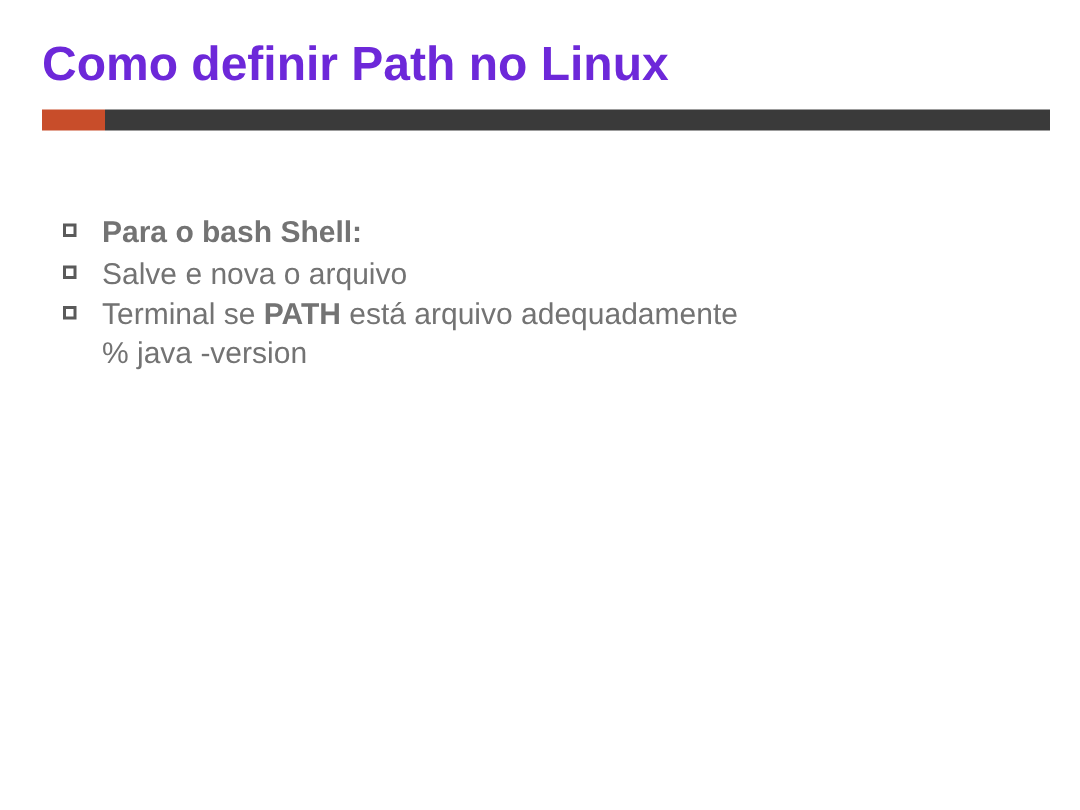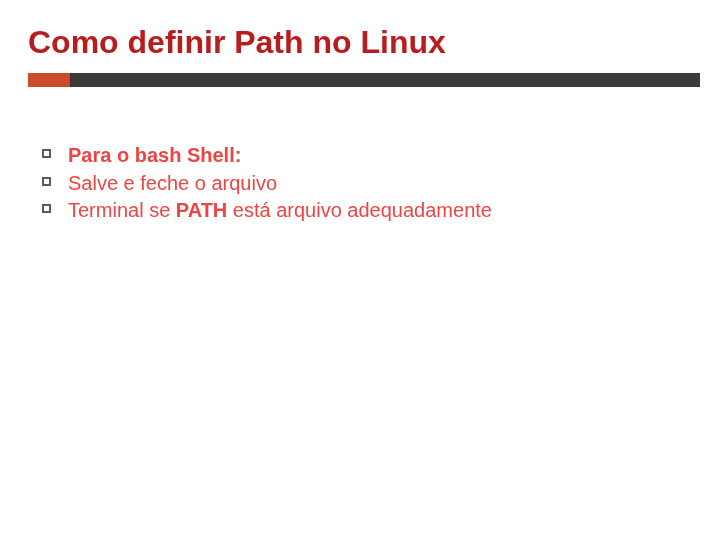--- a/index.html
+++ b/index.html
@@ -13,21 +13,21 @@
   }
   .slide {
     width: 100%;
     height: 100%;
     padding: 24px 20px 20px 28px;
     position: relative;
   }
   .title {
     font-size: 32px;
     font-weight: 700;
-    color: #b91c1c;
+    color: #6d28d9;
     margin-bottom: 12px;
   }
   .underline-bar {
     height: 14px;
     width: 100%;
     display: flex;
     margin-bottom: 56px;
   }
   .bar-accent {
     width: 42px;
@@ -57,21 +57,21 @@
     position: absolute;
     left: 12px;
     top: 6px;
     width: 9px;
     height: 9px;
     border: 2px solid #5a5a5a;
     background: transparent;
   }
   .li-text {
     font-size: 20px;
-    color: #ef4444;
+    color: #737373;
   }
   .li-text .bold {
     font-weight: 700;
   }
 </style>
 </head>
 <body>
 
 <div class="slide">
   <h1 class="title">Como definir Path no Linux</h1>
@@ -88,27 +88,28 @@
         <div class="li-text">
           <span class="bold">Para o bash Shell:</span><br>
         </div>
       </li>
 
 
 
       <li>
         <span class="bullet-marker"></span>
         <div class="li-text">
-          <span>Salve e feche o arquivo</span>
+          <span>Salve e nova o arquivo</span>
         </div>
       </li>
 
 
       <li>
         <span class="bullet-marker"></span>
         <div class="li-text">
           <span>Terminal se </span><span class="bold">PATH</span><span> está arquivo adequadamente</span><br>
+          <span>% java -version</span>
         </div>
       </li>
 
     </ul>
   </div>
 </div>
 
 </body></html>

